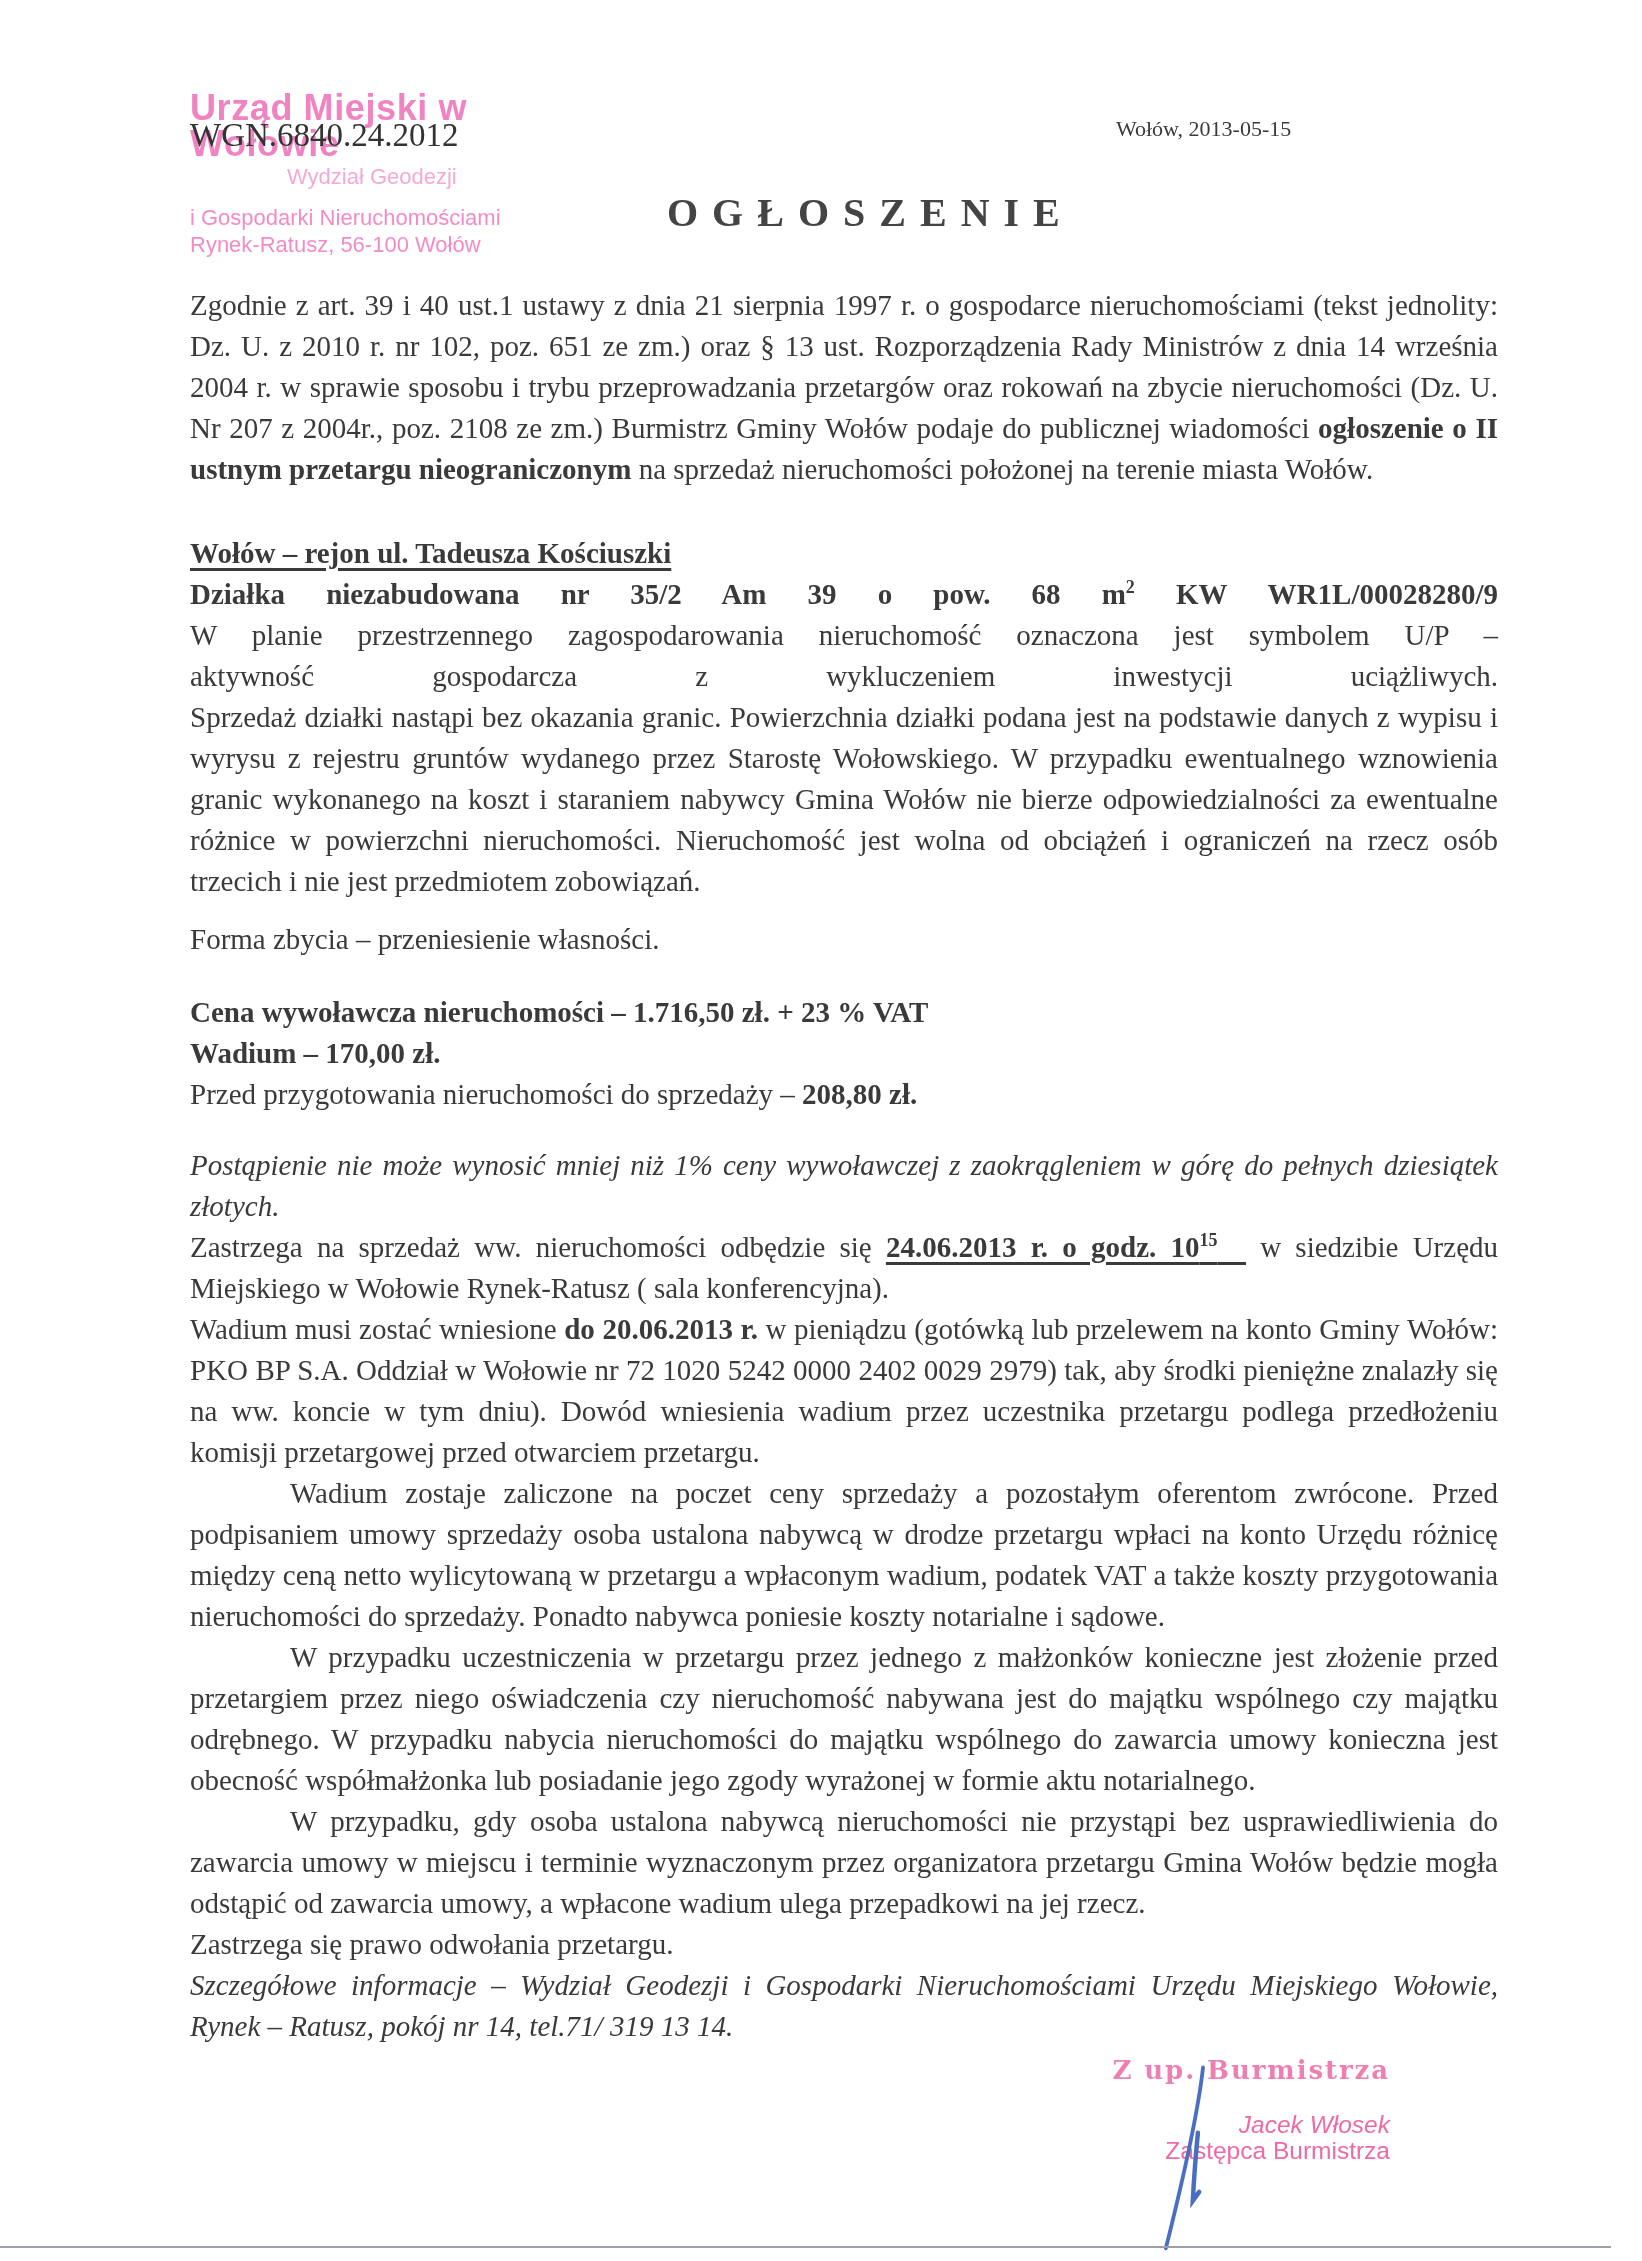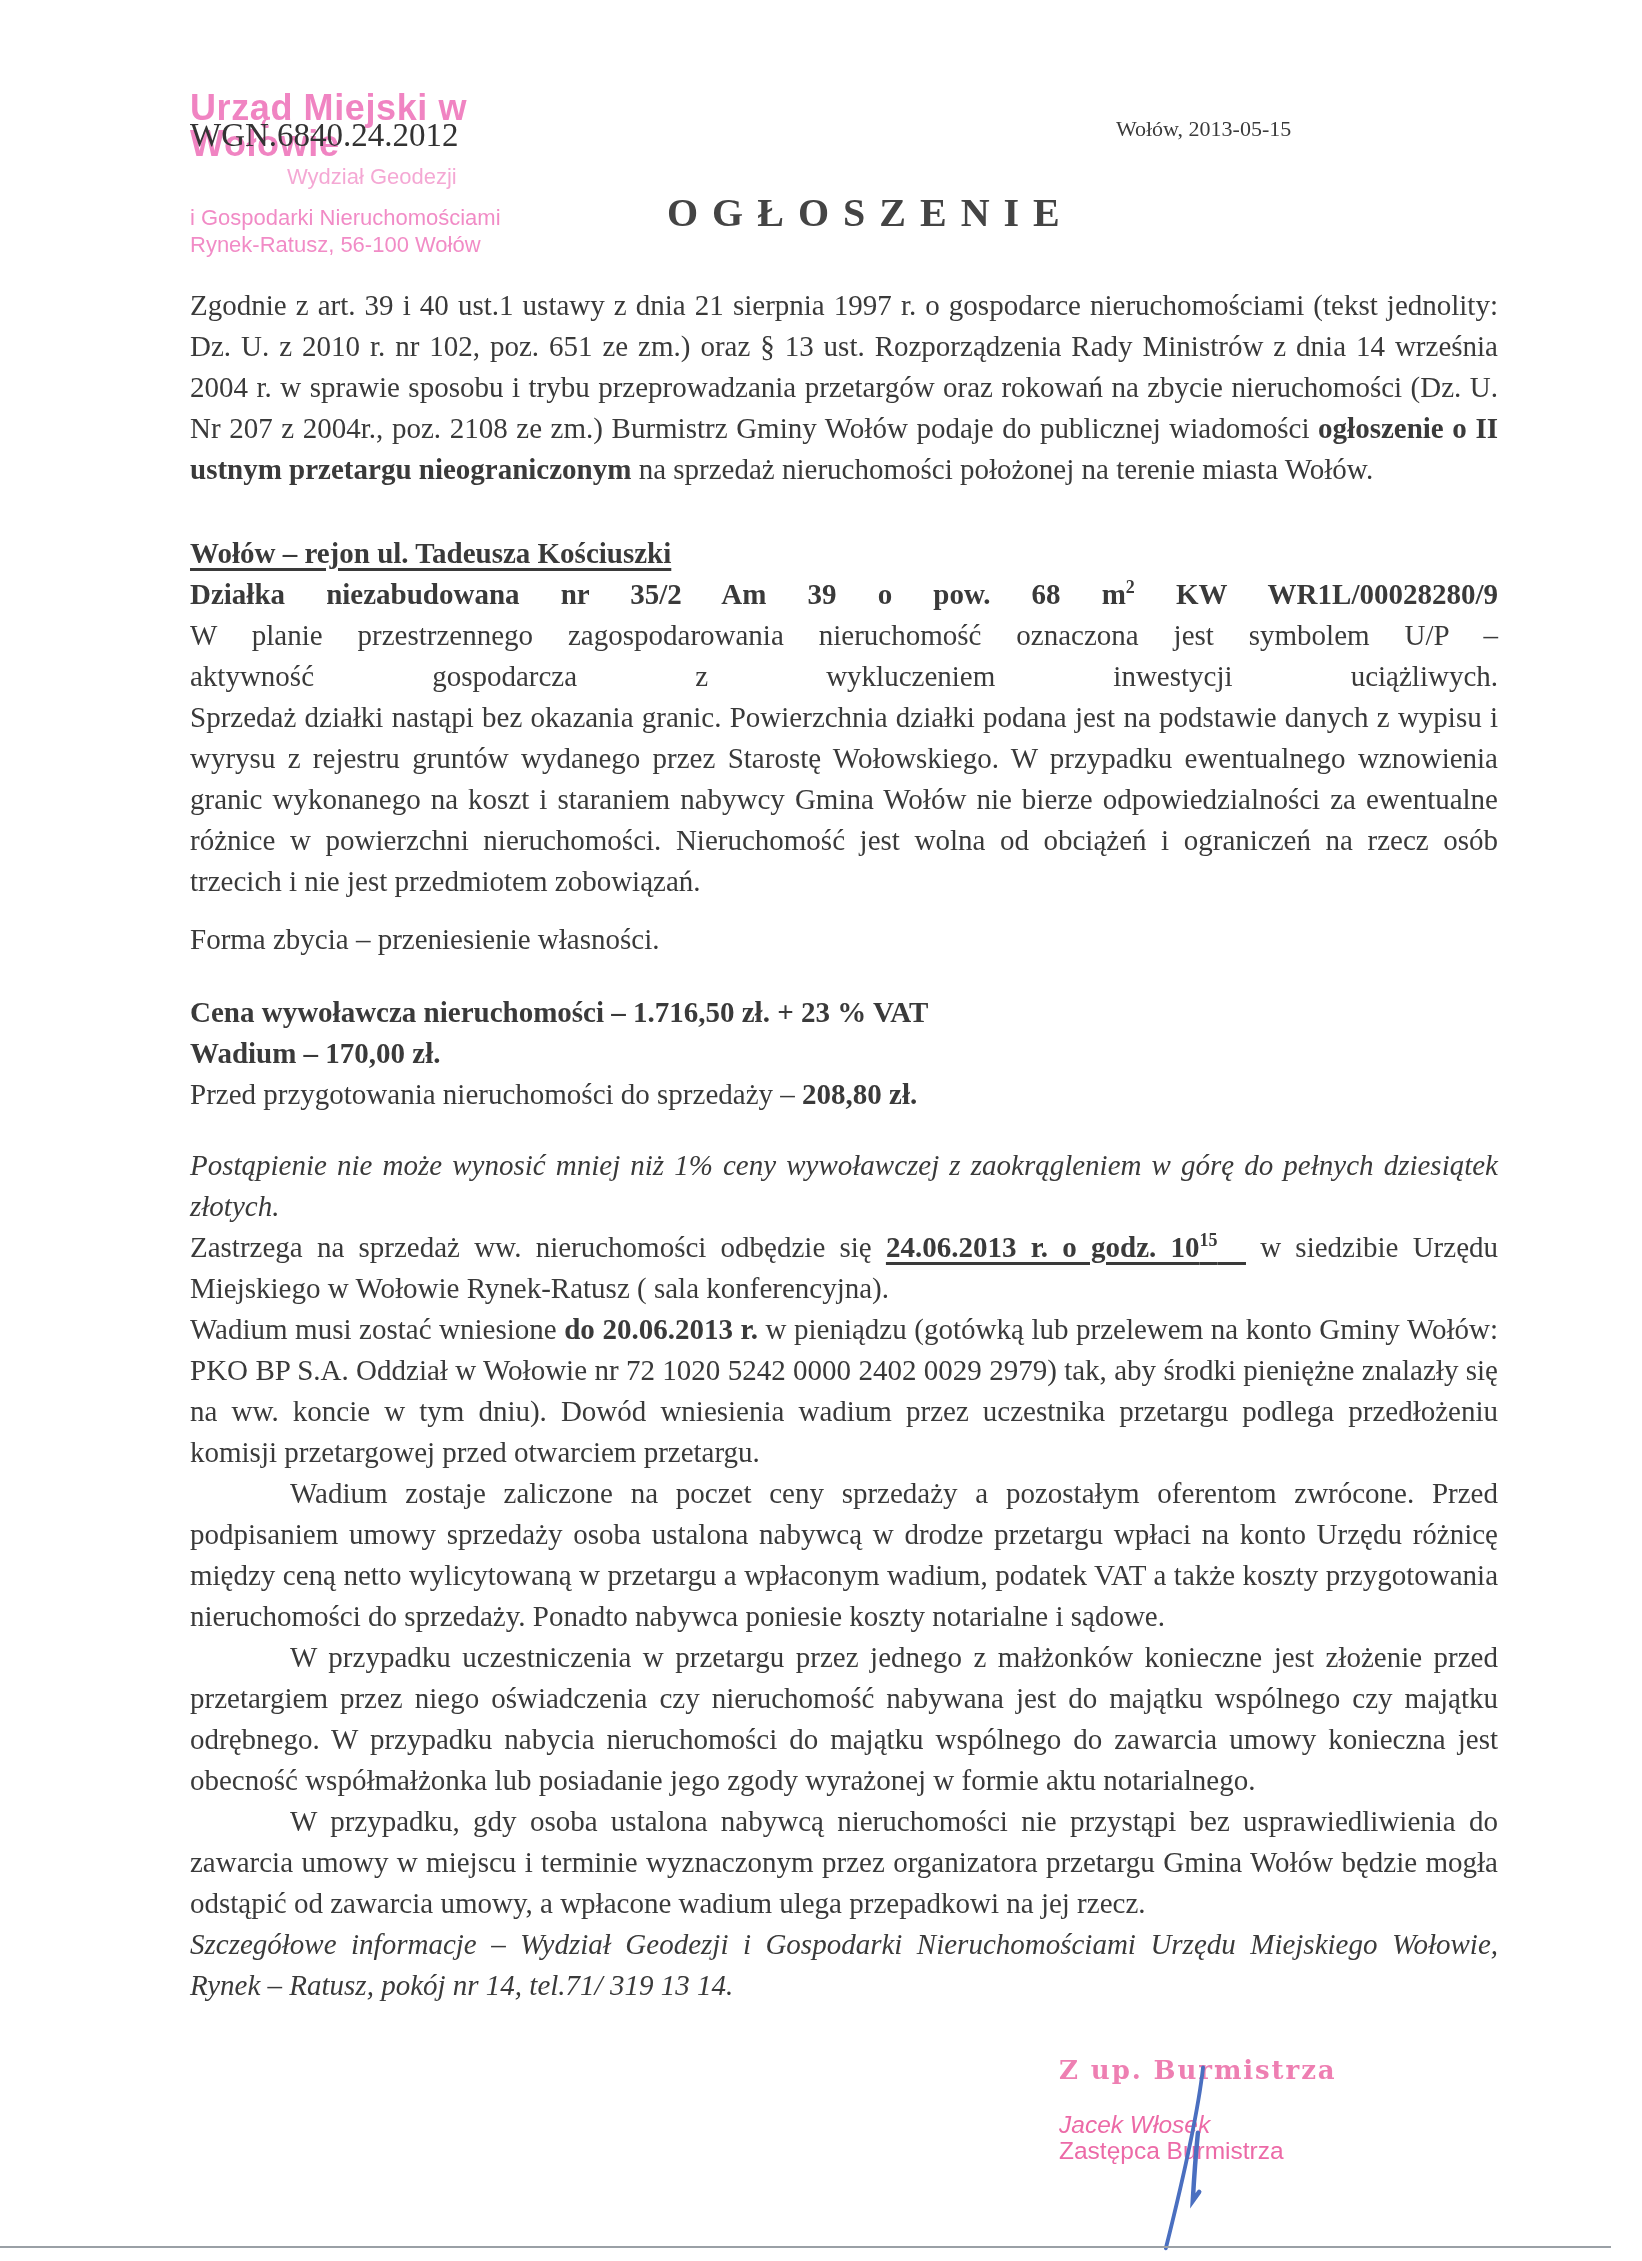--- a/index.html
+++ b/index.html
@@ -28,21 +28,21 @@
     text-align: justify; color: #3a3a3a;
   }
   .p { margin: 0; }
   .b { font-weight: bold; }
   .i { font-style: italic; }
   .u { text-decoration: underline; text-decoration-thickness: 3.2px; text-underline-offset: 5.2px; }
   .indent { text-indent: 100px; }
   sup { font-size: 18px; line-height: 0; }
   .wide { text-align: justify; text-align-last: justify; }
   .stamp-bottom {
-    position: absolute; left: 1059px; top: 2055px; width: 296px; text-align: left; color: #ec6aa7;
+    position: absolute; left: 1094px; top: 2055px; width: 296px; text-align: right; color: #ec6aa7;
   }
   .stamp-bottom .z { font-family: "DejaVu Serif", serif; font-weight: bold; font-size: 26px; letter-spacing: 1.9px; color: #ee7fb2; }
   .stamp-bottom .n { font-family: "Liberation Sans", sans-serif; font-style: italic; font-size: 24.5px; margin-top: 28px; line-height: 1; }
   .stamp-bottom .r { font-family: "Liberation Sans", sans-serif; font-size: 24.5px; line-height: 1.05; }
   .signature { position: absolute; left: 1153px; top: 2062px; }
   .scan-edge { position: absolute; left: 0; top: 2246px; width: 1611px; height: 1.9px; background: #9aa0a6; }
 </style>
 </head>
 <body>
 
@@ -72,20 +72,21 @@
   <p class="p"><span>Przed przygotowania nieruchomości do sprzedaży – </span><span class="b">208,80 zł.</span></p>
 </div>
 
 <div class="body-text" style="top:1145px;">
   <p class="p i">Postąpienie nie może wynosić mniej niż 1% ceny wywoławczej z zaokrągleniem w górę do pełnych dziesiątek złotych.</p>
   <p class="p"><span>Zastrzega na sprzedaż ww. nieruchomości odbędzie się </span><span class="b u"><span>24.06.2013 r. o godz. 10</span><sup>15</sup>&nbsp;&nbsp;</span><span> w siedzibie Urzędu Miejskiego w Wołowie Rynek-Ratusz ( sala konferencyjna).</span></p>
   <p class="p"><span>Wadium musi zostać wniesione </span><span class="b">do 20.06.2013 r.</span><span> w pieniądzu (gotówką lub przelewem na konto Gminy Wołów: PKO BP S.A. Oddział w Wołowie nr 72 1020 5242 0000 2402 0029 2979) tak, aby środki pieniężne znalazły się na ww. koncie w tym dniu). Dowód wniesienia wadium przez uczestnika przetargu podlega przedłożeniu komisji przetargowej przed otwarciem przetargu.</span></p>
   <p class="p indent">Wadium zostaje zaliczone na poczet ceny sprzedaży a pozostałym oferentom zwrócone. Przed podpisaniem umowy sprzedaży osoba ustalona nabywcą w drodze przetargu wpłaci na konto Urzędu różnicę między ceną netto wylicytowaną w przetargu a wpłaconym wadium, podatek VAT a także koszty przygotowania nieruchomości do sprzedaży. Ponadto nabywca poniesie koszty notarialne i sądowe.</p>
   <p class="p indent">W przypadku uczestniczenia w przetargu przez jednego z małżonków konieczne jest złożenie przed przetargiem przez niego oświadczenia czy nieruchomość nabywana jest do majątku wspólnego czy majątku odrębnego. W przypadku nabycia nieruchomości do majątku wspólnego do zawarcia umowy konieczna jest obecność współmałżonka lub posiadanie jego zgody wyrażonej w formie aktu notarialnego.</p>
   <p class="p indent">W przypadku, gdy osoba ustalona nabywcą nieruchomości nie przystąpi bez usprawiedliwienia do zawarcia umowy w miejscu i terminie wyznaczonym przez organizatora przetargu Gmina Wołów będzie mogła odstąpić od zawarcia umowy, a wpłacone wadium ulega przepadkowi na jej rzecz.</p>
+  <p class="p">Zastrzega się prawo odwołania przetargu.</p>
   <p class="p i">Szczegółowe informacje – Wydział Geodezji i Gospodarki Nieruchomościami Urzędu Miejskiego Wołowie, Rynek – Ratusz, pokój nr 14, tel.71/ 319 13 14.</p>
 </div>
 
 <div class="stamp-bottom">
   <div class="z">Z up. Burmistrza</div>
   <div class="n">Jacek Włosek</div>
   <div class="r">Zastępca Burmistrza</div>
 </div>
 <svg class="signature" width="77" height="193" viewBox="0 0 120 300">
   <path d="M78 8 C70 80, 50 170, 20 290" stroke="#4a6fc0" stroke-width="6" fill="none" stroke-linecap="round"></path>

